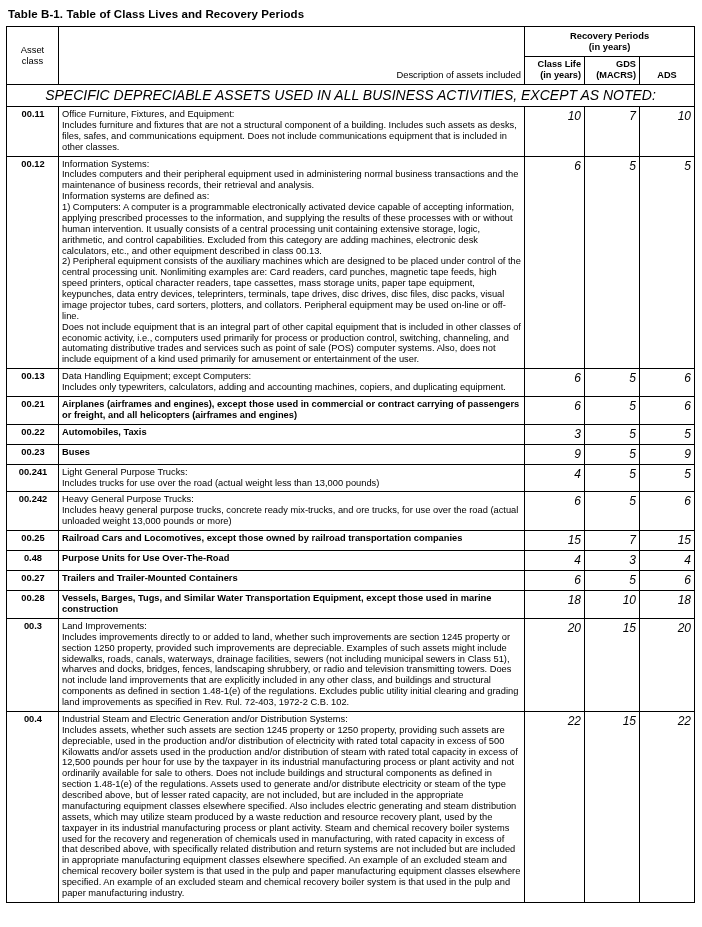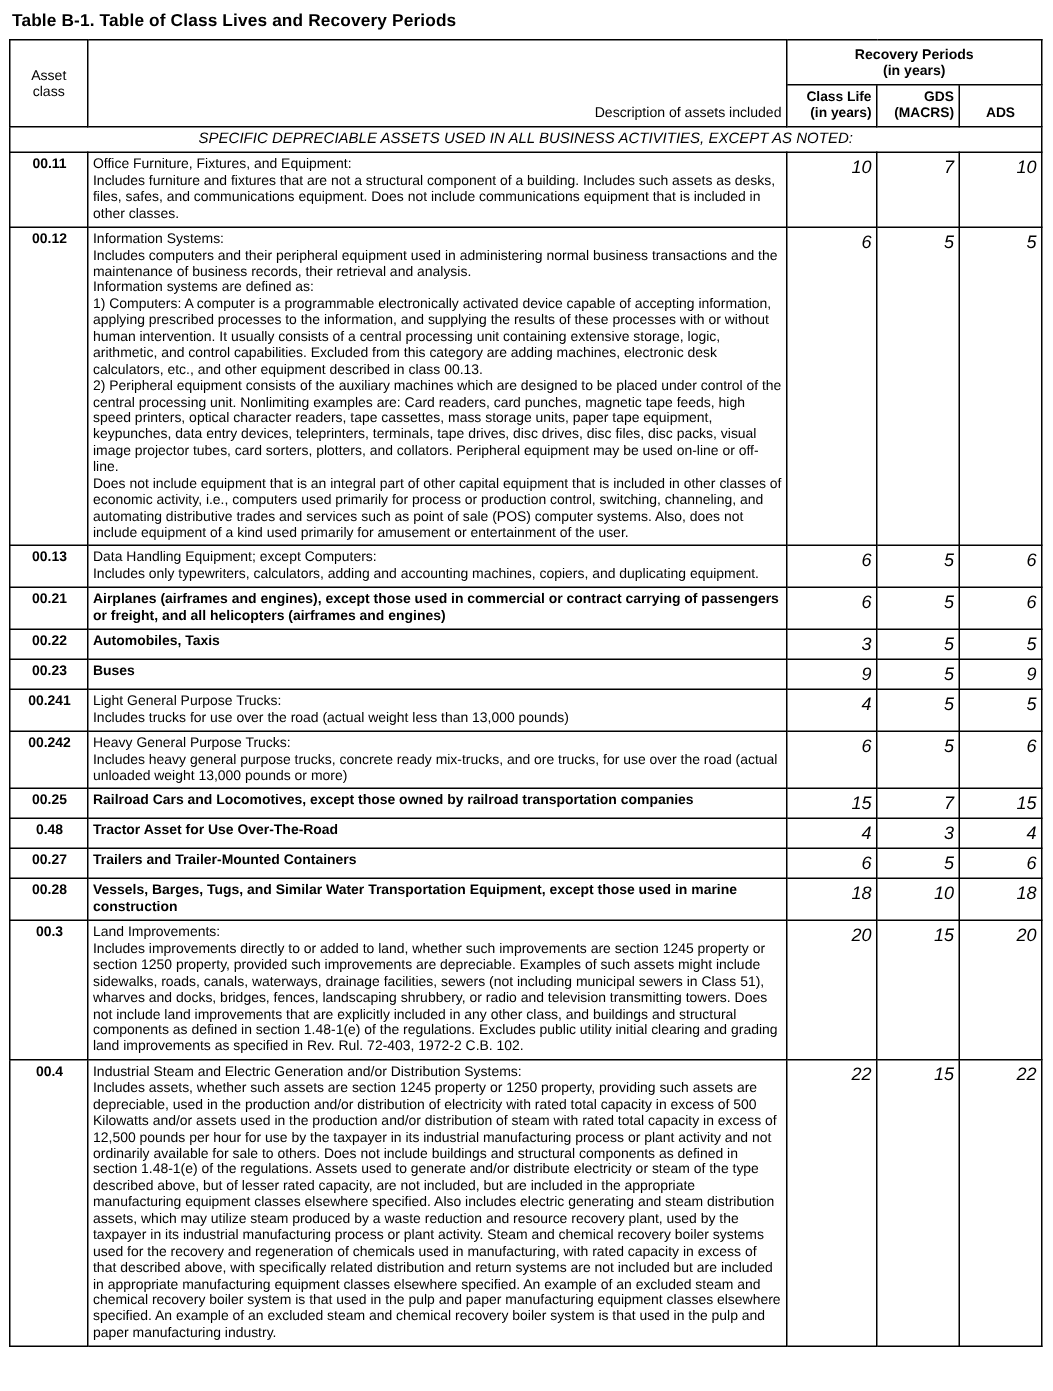--- a/index.html
+++ b/index.html
@@ -70,21 +70,21 @@
   }
   .hdr-ads {
     vertical-align: bottom !important;
     font-weight: bold;
     font-size: 9.2px;
     padding-bottom: 3px !important;
     margin-top: 16px;
   }
   .section-note {
     font-style: italic;
-    font-size: 10px;
+    font-size: 14px;
     text-align: center;
     padding: 2px 3px 3px 3px;
   }
   .cls {
     text-align: center;
     font-weight: bold;
     white-space: nowrap;
     font-size: 9.3px;
     padding-left: 4px !important;
   }
@@ -238,21 +238,21 @@
           <td class="desc tight">
             <p style="font-weight: bold;">Railroad Cars and Locomotives, except those owned by railroad transportation companies</p>
           </td>
           <td class="num">15</td>
           <td class="num">7</td>
           <td class="num">15</td>
         </tr>
         <tr>
           <td class="cls">0.48</td>
           <td class="desc tight">
-            <p style="font-weight: bold;">Tractor Asset for Use Over-The-Road</p>
+            <p style="font-weight: bold;">Purpose Units for Use Over-The-Road</p>
           </td>
           <td class="num">4</td>
           <td class="num">3</td>
           <td class="num">4</td>
         </tr>
         <tr>
           <td class="cls">00.27</td>
           <td class="desc tight">
             <p style="font-weight: bold;">Trailers and Trailer-Mounted Containers</p>
           </td>

